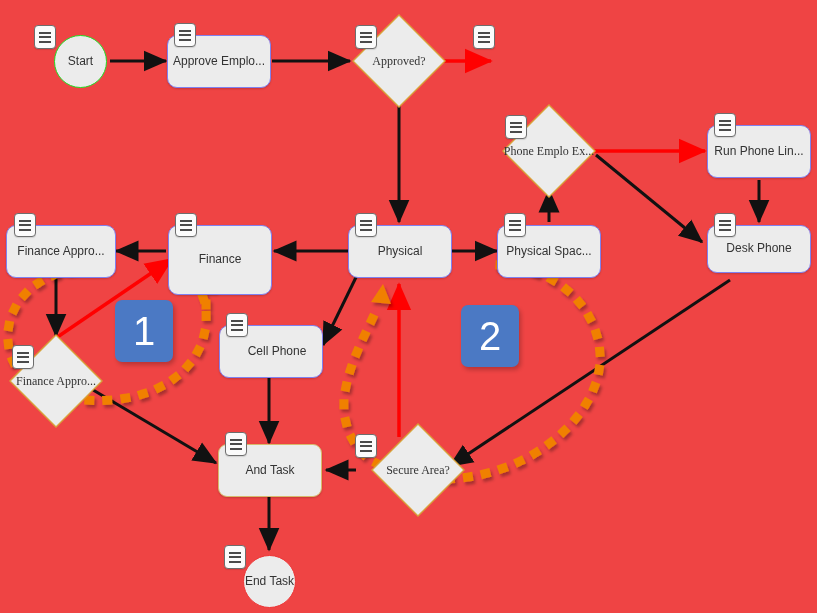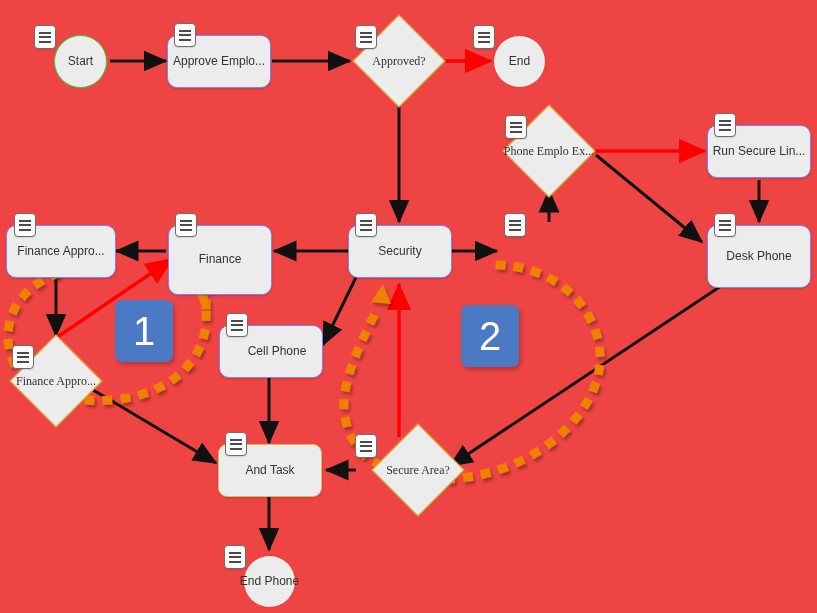--- a/index.html
+++ b/index.html
@@ -213,67 +213,67 @@
       <polygon points="48,2 94,48 48,94 2,48" fill="#ececec" stroke="#d8a23a" stroke-width="1.4"></polygon>
     </svg>
     <div class="diamond-label">Approved?</div>
   </div>
   <div class="note-icon" style="left:355px; top:25px;">
     <i></i>
       <i></i>
       <i></i>
   </div>
 
-  <div class="node circle circle-end" style="left:493px; top:35px; width:53px; height:53px;">
-    <span>End</span>
-  </div>
   <div class="note-icon" style="left:473px; top:25px;">
     <i></i>
       <i></i>
       <i></i>
   </div>
 
   <div class="diamond-wrap" style="left:501px; top:103px; width:96px; height:96px;">
     <svg class="diamond-shape" viewBox="0 0 96 96">
       <polygon points="48,2 94,48 48,94 2,48" fill="#ececec" stroke="#d8a23a" stroke-width="1.4"></polygon>
     </svg>
     <div class="diamond-label">Phone Emplo Ex...</div>
   </div>
   <div class="note-icon" style="left:505px; top:115px;">
     <i></i>
       <i></i>
       <i></i>
   </div>
 
   <div class="node task" style="left:707px; top:125px; width:104px; height:53px;">
-    <span>Run Secure Lin...</span>
+    <span>Run Phone Lin...</span>
   </div>
   <div class="note-icon" style="left:714px; top:113px;">
     <i></i>
       <i></i>
       <i></i>
   </div>
 
-  <div class="node task" style="left:707px; top:225px; width:104px; height:63px;">
+  <div class="node task" style="left:707px; top:225px; width:104px; height:48px;">
     <span>Desk Phone</span>
   </div>
   <div class="note-icon" style="left:714px; top:213px;">
     <i></i>
       <i></i>
       <i></i>
   </div>
 
+  <div class="node task" style="left:497px; top:225px; width:104px; height:53px;">
+    <span>Physical Spac...</span>
+  </div>
   <div class="note-icon" style="left:504px; top:213px;">
     <i></i>
       <i></i>
       <i></i>
   </div>
 
   <div class="node task" style="left:348px; top:225px; width:104px; height:53px;">
-    <span>Security</span>
+    <span>Physical</span>
   </div>
   <div class="note-icon" style="left:355px; top:213px;">
     <i></i>
       <i></i>
       <i></i>
   </div>
 
   <div class="node task" style="left:168px; top:225px; width:104px; height:70px;">
     <span>Finance</span>
   </div>
@@ -328,21 +328,21 @@
     </svg>
     <div class="diamond-label">Secure Area?</div>
   </div>
   <div class="note-icon" style="left:355px; top:434px;">
     <i></i>
       <i></i>
       <i></i>
   </div>
 
   <div class="node circle circle-end" style="left:243px; top:555px; width:53px; height:53px;">
-    <span>End Phone</span>
+    <span>End Task</span>
   </div>
   <div class="note-icon" style="left:224px; top:545px;">
     <i></i>
       <i></i>
       <i></i>
   </div>
 
   <div class="badge" style="left:115px; top:300px;">
     <span>1</span>
   </div>

